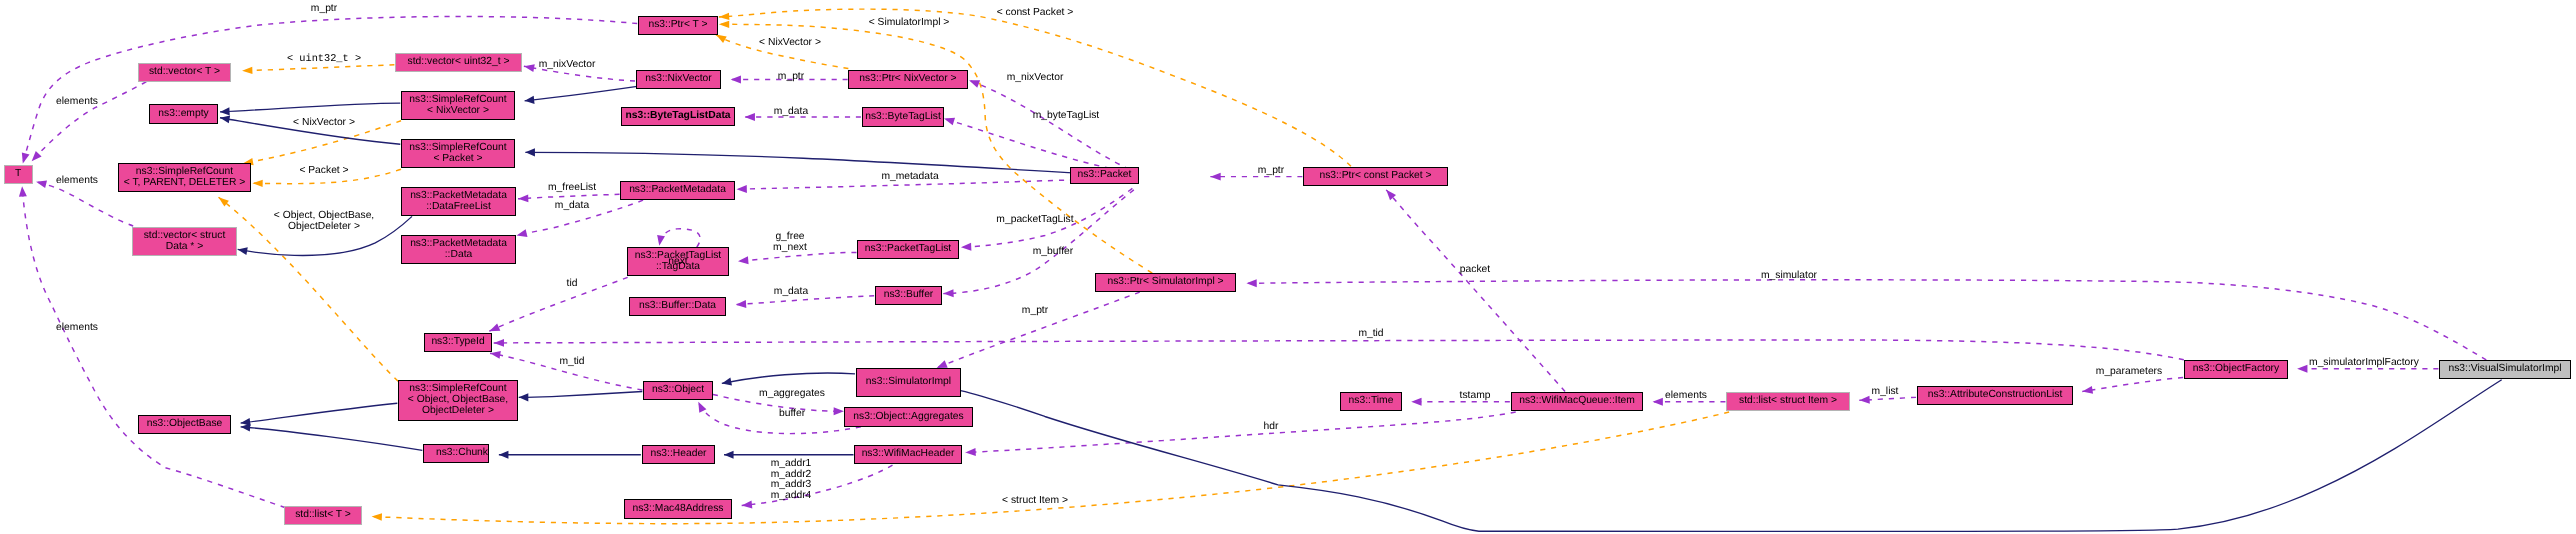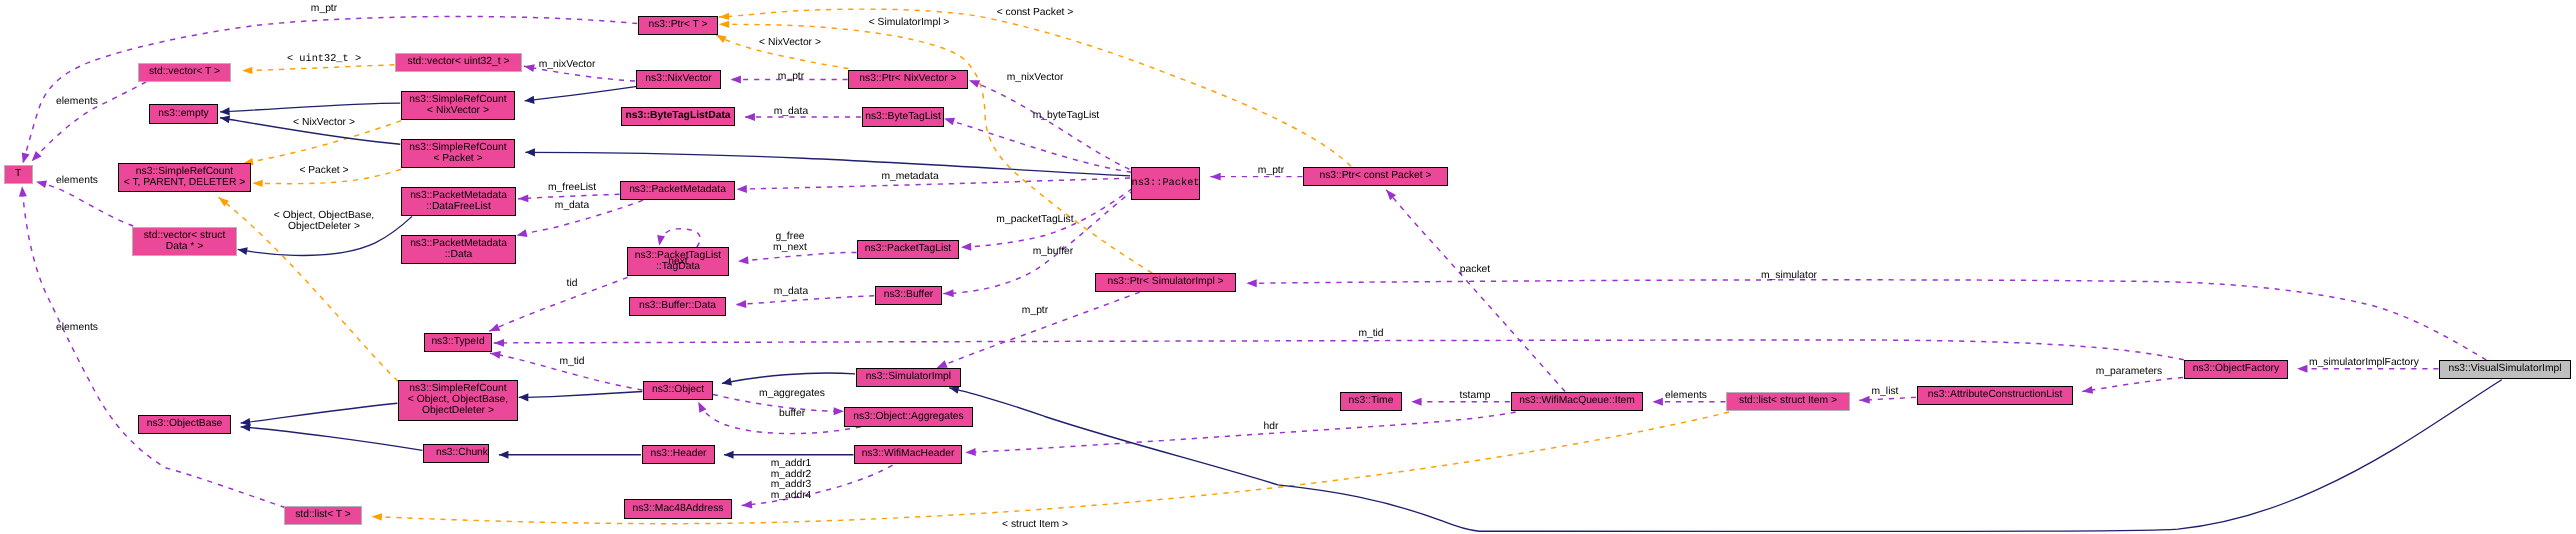--- a/index.html
+++ b/index.html
@@ -322,30 +322,30 @@
     </div>
     <div class="node black" style="left: 862px; top: 107px; width: 82px; height: 20px;">
       <span>ns3::ByteTagList</span>
     </div>
     <div class="node black" style="left: 857px; top: 240px; width: 102px; height: 19px;">
       <span>ns3::PacketTagList</span>
     </div>
     <div class="node black" style="left: 875px; top: 286px; width: 67px; height: 19px;">
       <span>ns3::Buffer</span>
     </div>
-    <div class="node black" style="left: 856px; top: 368px; width: 105px; height: 19px;">
+    <div class="node black" style="left: 856px; top: 368px; width: 105px; height: 29px;">
       <span>ns3::SimulatorImpl</span>
     </div>
     <div class="node black" style="left: 844px; top: 407px; width: 129px; height: 20px;">
       <span>ns3::Object::Aggregates</span>
     </div>
     <div class="node black" style="left: 854px; top: 445px; width: 108px; height: 19px;">
       <span>ns3::WifiMacHeader</span>
     </div>
-    <div class="node black" style="left: 1131px; top: 167px; width: 69px; height: 33px; font-family: Liberation Mono, monospace;">
+    <div class="node black" style="left: 1070px; top: 167px; width: 69px; height: 17px;">
       <span>ns3::Packet</span>
     </div>
     <div class="node black" style="left: 1095px; top: 273px; width: 141px; height: 19px;">
       <span>ns3::Ptr&lt; SimulatorImpl &gt;</span>
     </div>
     <div class="node black" style="left: 1303px; top: 167px; width: 145px; height: 19px;">
       <span>ns3::Ptr&lt; const Packet &gt;</span>
     </div>
     <div class="node black" style="left: 1340px; top: 392px; width: 62px; height: 19px;">
       <span>ns3::Time</span>
@@ -483,17 +483,17 @@
     </div>
     <div class="edge-label" style="left: 790px; top: 43px;">
       <span>&lt; NixVector &gt;</span>
     </div>
     <div class="edge-label" style="left: 909px; top: 23px;">
       <span>&lt; SimulatorImpl &gt;</span>
     </div>
     <div class="edge-label" style="left: 1035px; top: 13.2px;">
       <span>&lt; const Packet &gt;</span>
     </div>
-    <div class="edge-label" style="left: 1035px; top: 501px; margin-top: 24px;">
+    <div class="edge-label" style="left: 1035px; top: 501px;">
       <span>&lt; struct Item &gt;</span>
     </div>
   </div>
 
 
 </body></html>

